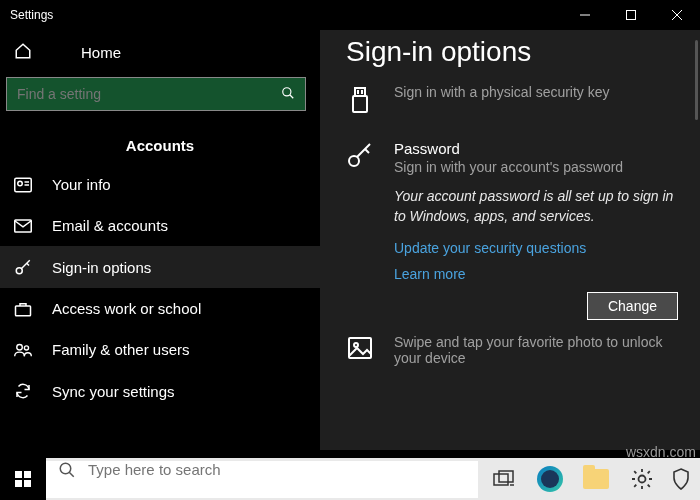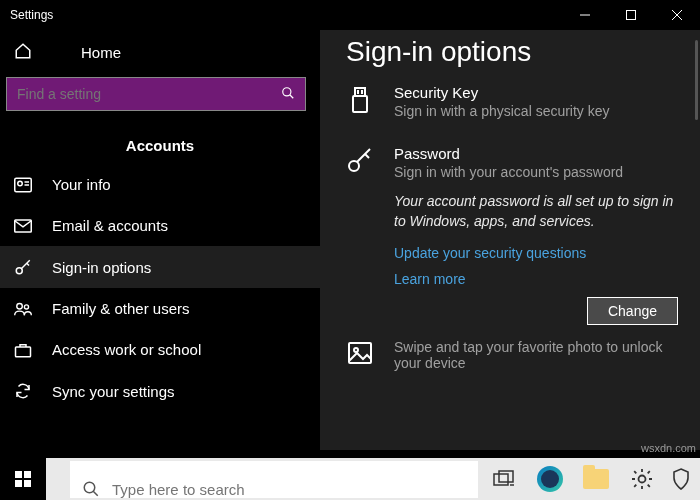--- a/index.html
+++ b/index.html
@@ -39,21 +39,21 @@
   .home-row {
     display: flex; align-items: center;
     padding: 10px 14px 14px 14px;
     gap: 16px;
   }
   .home-label { font-size: 15px; margin-left: 33px; }
   .search-wrap { padding: 0 6px 16px 6px; }
   .search-box {
     height: 34px; width: 300px;
     border: 1px solid #888;
-    background: #701a75;
+    background: #14532d;
     display: flex; align-items: center;
     padding: 0 10px;
   }
   .search-input {
     background: transparent; border: none; outline: none;
     color: #999; font-size: 14px; flex: 1;
     font-family: inherit;
   }
   .search-icon { color: #fff; }
   .category {
@@ -107,25 +107,24 @@
     color: #333;
   }
   .start-btn {
     width: 46px; height: 42px;
     background: #000;
     display: flex; align-items:center; justify-content:center;
   }
   .tb-search {
     height: 37px; flex: 1;
     background: #fff;
-    display: flex; align-items: flex-end;
+    display: flex; align-items: flex-start;
     padding: 0 12px; gap: 12px;
     color: #666;
     min-width: 0;
-    margin-left: 24px;
   }
   .tb-search input {
     border:none; outline:none; flex:1; font-size:15px; color:#666;
     font-family: inherit; background: transparent;
   }
   .tb-icons { display:flex; align-items:center; gap:2px; padding: 0 4px; }
   .tb-icon {
     width: 44px; height: 42px;
     display:flex; align-items:center; justify-content:center;
   }
@@ -141,22 +140,22 @@
   }
   .folder-icon {
     width:26px; height:20px; background:#f7d377;
     border-radius:2px; position:relative;
   }
   .folder-icon::before{
     content:""; position:absolute; top:-4px; left:0;
     width:12px; height:6px; background:#f7d377; border-radius:2px 2px 0 0;
   }
   .watermark {
-    position:absolute; right:4px; bottom:46px;
-    font-size:11px; color:#999; z-index:5;
+    position:absolute; right:4px; bottom:40px;
+    font-size:14px; color:#999; z-index:5;
   }
   
   .main::after{
     content:""; position:absolute; right:2px; top:40px; width:3px; height:80px;
     background:#555; border-radius:2px;
   }
 </style>
 </head>
 <body>
 
@@ -231,37 +230,37 @@
         <svg width="18" height="18" viewBox="0 0 24 24" fill="none" stroke="#fff" stroke-width="2">
             <circle cx="7" cy="17" r="4"></circle>
             <line x1="10" y1="14" x2="21" y2="3"></line>
             <line x1="17" y1="7" x2="20" y2="10"></line>
           </svg>
       </span>
       <span class="nav-label">Sign-in options</span>
     </div>
     <div class="nav-item">
       <span class="icon">
+        <svg width="18" height="16" viewBox="0 0 24 20" fill="none" stroke="#fff" stroke-width="2">
+            <rect x="2" y="6" width="20" height="13" rx="1"></rect>
+            <path d="M8 6 V3 H16 V6"></path>
+          </svg>
+      </span>
+      <span class="nav-label">Access work or school</span>
+    </div>
+    <div class="nav-item">
+      <span class="icon">
         <svg width="20" height="16" viewBox="0 0 26 20" fill="none" stroke="#fff" stroke-width="2">
             <circle cx="8" cy="6" r="4"></circle>
             <circle cx="18" cy="7" r="3"></circle>
             <path d="M1 19c0-4 3-6 7-6s7 2 7 6"></path>
             <path d="M15 19c0-3 2-5 5-5s5 2 5 5"></path>
           </svg>
       </span>
       <span class="nav-label">Family &amp; other users</span>
-    </div>
-    <div class="nav-item">
-      <span class="icon">
-        <svg width="18" height="16" viewBox="0 0 24 20" fill="none" stroke="#fff" stroke-width="2">
-            <rect x="2" y="6" width="20" height="13" rx="1"></rect>
-            <path d="M8 6 V3 H16 V6"></path>
-          </svg>
-      </span>
-      <span class="nav-label">Access work or school</span>
     </div>
     <div class="nav-item">
       <span class="icon">
         <svg width="18" height="18" viewBox="0 0 24 24" fill="none" stroke="#fff" stroke-width="2">
             <path d="M20 4v6h-6"></path>
             <path d="M4 20v-6h6"></path>
             <path d="M20 10a8 8 0 0 0-14-4"></path>
             <path d="M4 14a8 8 0 0 0 14 4"></path>
           </svg>
       </span>
@@ -275,21 +274,20 @@
     <div class="option">
       <div class="opt-icon">
         <svg width="24" height="28" viewBox="0 0 24 28" fill="none" stroke="#fff" stroke-width="2">
             <rect x="7" y="2" width="10" height="8"></rect>
             <rect x="5" y="10" width="14" height="16" rx="1"></rect>
             <line x1="10" y1="4" x2="10" y2="8"></line>
             <line x1="14" y1="4" x2="14" y2="8"></line>
           </svg>
       </div>
       <div class="opt-body">
-        <div class="opt-title">Security Key</div>
         <div class="opt-sub">Sign in with a physical security key</div>
       </div>
     </div>
 
     <div class="option" style="padding-bottom:6px;">
       <div class="opt-icon">
         <svg width="26" height="26" viewBox="0 0 26 26" fill="none" stroke="#fff" stroke-width="2">
             <circle cx="7" cy="19" r="5"></circle>
             <line x1="10" y1="15" x2="23" y2="2"></line>
             <line x1="18" y1="7" x2="22" y2="11"></line>

